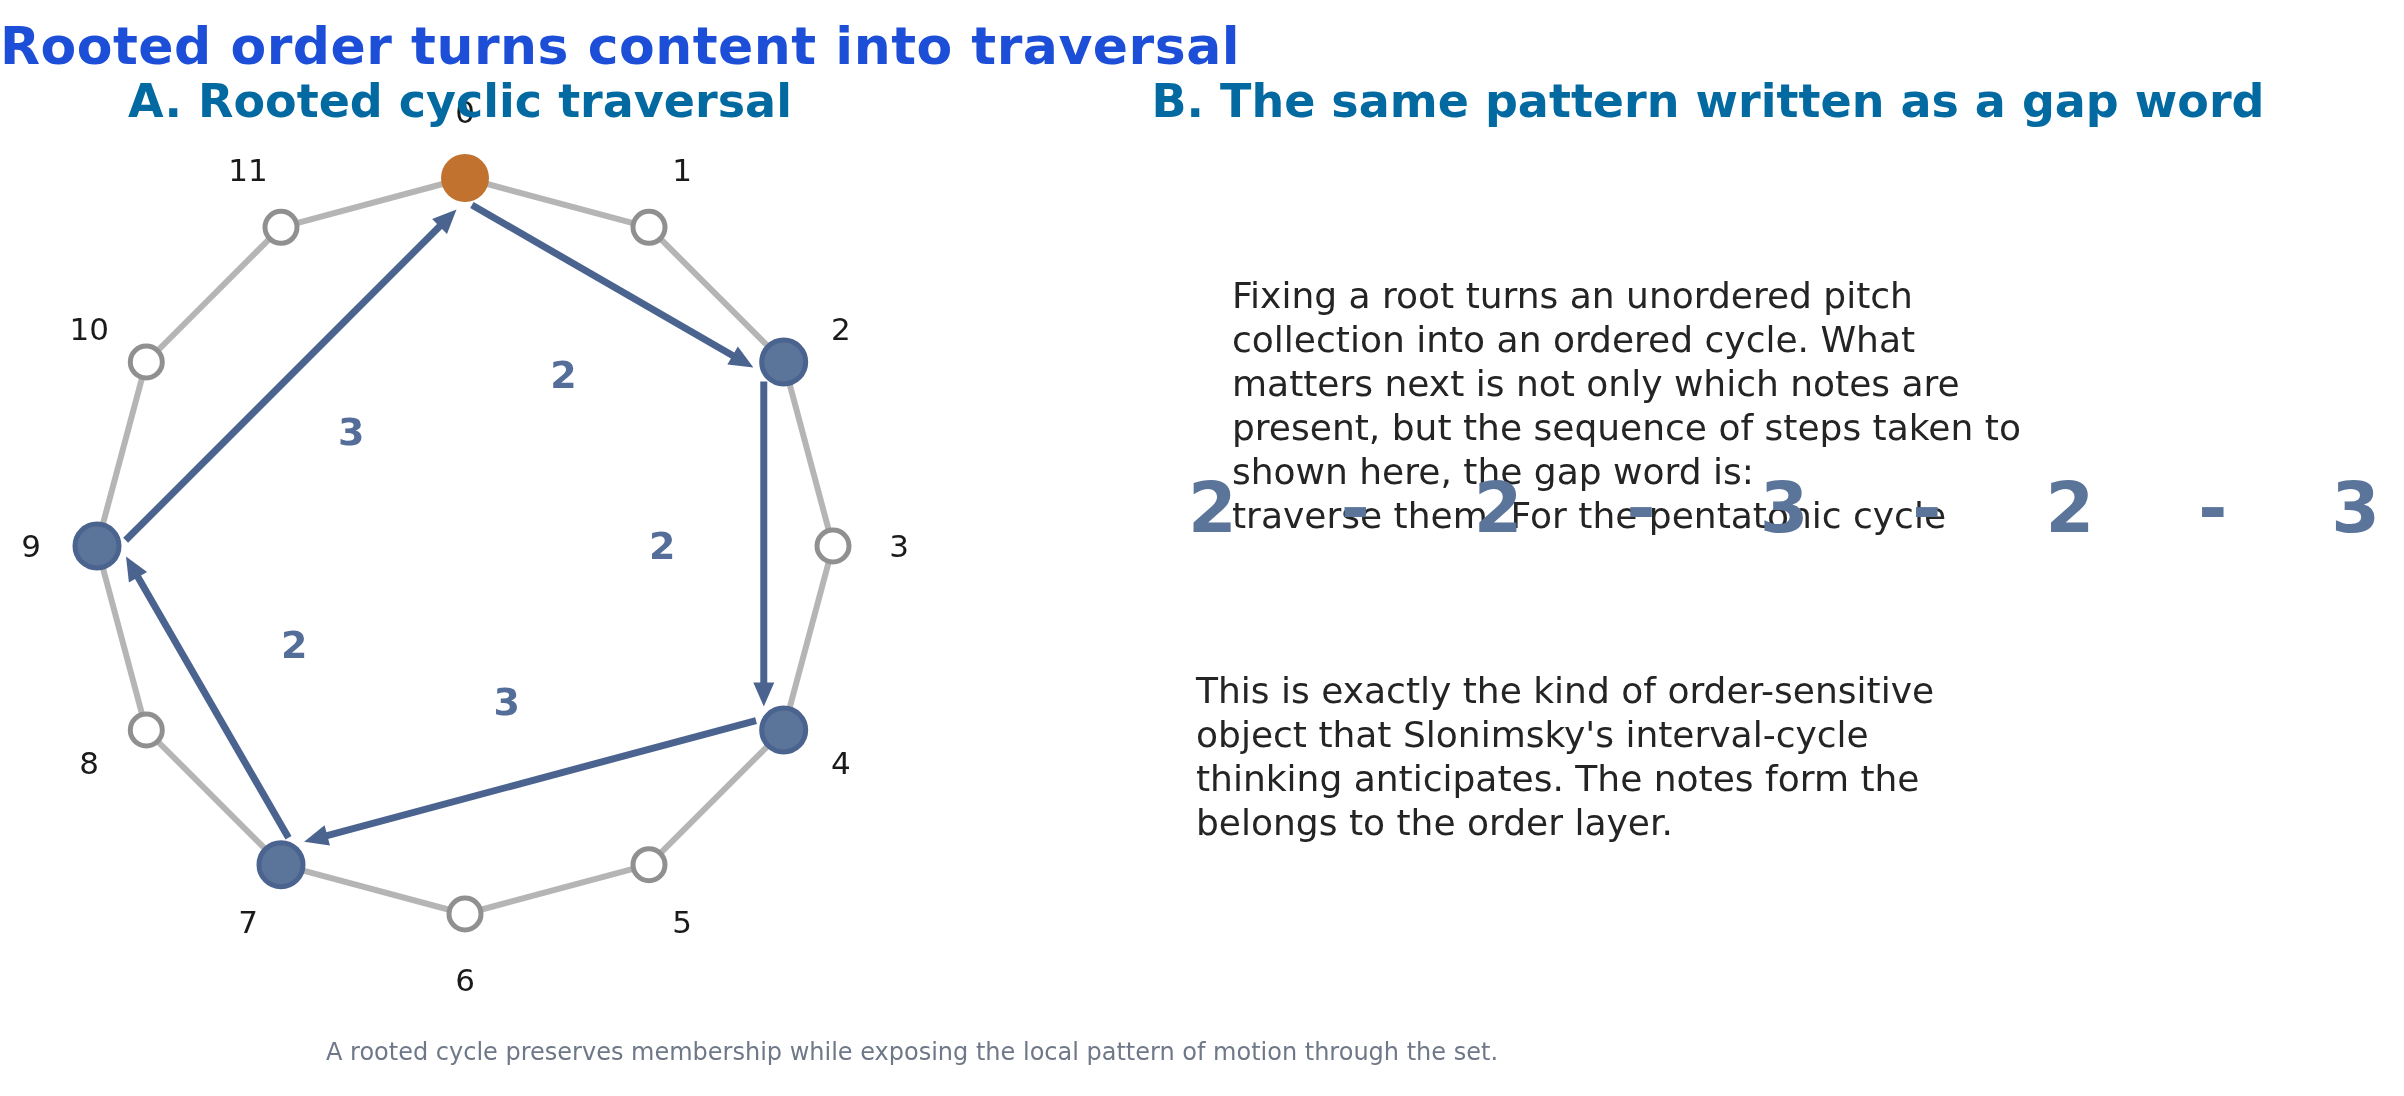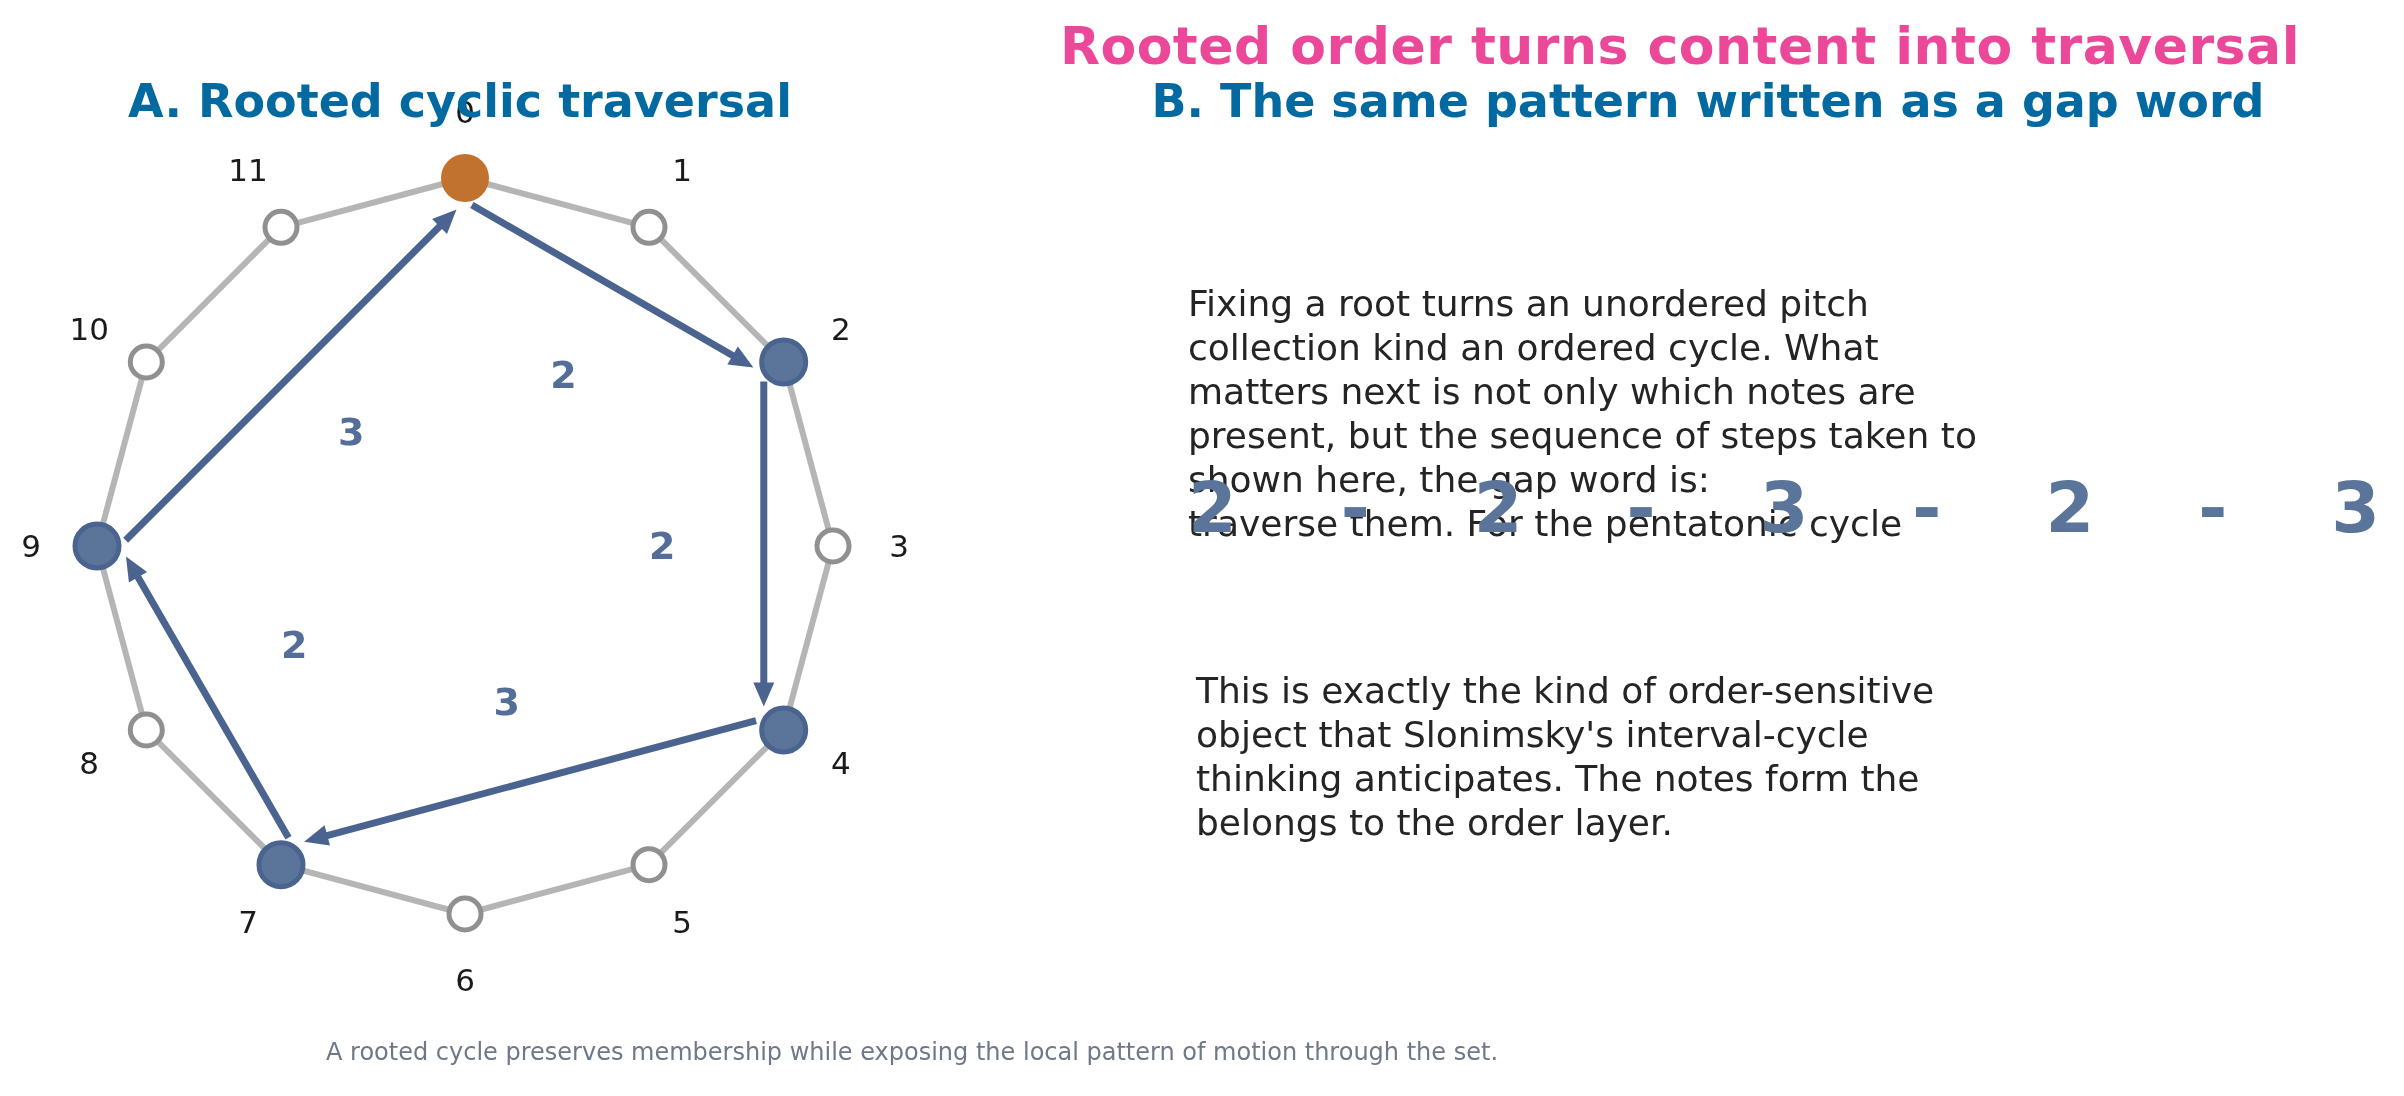--- a/index.html
+++ b/index.html
@@ -2,31 +2,31 @@
 <html><head>
 <meta charset="utf-8">
 <style>
   html,body{margin:0;padding:0;background:#ffffff;}
   body{
     width:2404px;height:1096px;position:relative;overflow:hidden;
     font-family:"DejaVu Sans","Liberation Sans",sans-serif;
   }
   .figure{position:absolute;left:0;top:0;width:2404px;height:1096px;background:#ffffff;}
   .main-title{
-    position:absolute;left:0;top:16px;width:2300px;text-align:right;
-    font-size:52px;font-weight:bold;color:#ec4899;letter-spacing:0.5px;
+    position:absolute;left:0;top:16px;width:2300px;text-align:left;
+    font-size:52px;font-weight:bold;color:#1d4ed8;letter-spacing:0.5px;
   }
   .panel-title{
     position:absolute;top:74px;font-size:46px;font-weight:bold;color:#0369a1;
   }
   .panel-title.pa{left:0;width:920px;text-align:center;}
   .panel-title.pb{left:1108px;width:1200px;text-align:center;}
   #cycle-svg{position:absolute;left:0;top:0;}
   .para{position:absolute;left:1188px;font-size:36px;line-height:44px;color:#242424;}
-  .para.p1{top:282px;}
+  .para.p1{top:274px;margin-left:44px;}
   .para.p2{top:669px;margin-left:8px;}
   .gapword{
     position:absolute;left:1188px;top:468px;width:1192px;height:80px;
     display:flex;justify-content:space-between;align-items:baseline;
     font-size:70px;line-height:80px;font-weight:bold;color:#5b7499;
   }
   .gapword .tok{display:block;}
   .caption{
     position:absolute;left:326px;top:1038px;width:1760px;
     font-size:24px;color:#6e7888;
@@ -90,21 +90,21 @@
       <text x="89.14497475755365" y="328.99999999999994" fill="#1a1a1a" font-size="31" text-anchor="middle" dominant-baseline="central">10</text>
       <text x="247.9999999999998" y="170.14497475755377" fill="#1a1a1a" font-size="31" text-anchor="middle" dominant-baseline="central">11</text>
     </svg>
 
   <div class="main-title">Rooted order turns content into traversal</div>
   <div class="panel-title pa">A. Rooted cyclic traversal</div>
   <div class="panel-title pb">B. The same pattern written as a gap word</div>
 
   <div class="para p1">
     <div>Fixing a root turns an unordered pitch</div>
-    <div>collection kind an ordered cycle. What</div>
+    <div>collection into an ordered cycle. What</div>
     <div>matters next is not only which notes are</div>
     <div>present, but the sequence of steps taken to</div>
     <div>shown here, the gap word is:</div>
     <div>traverse them. For the pentatonic cycle</div>
   </div>
 
   <div class="gapword">
     <span class="tok">2</span>
     <span class="tok">-</span>
     <span class="tok">2</span>

